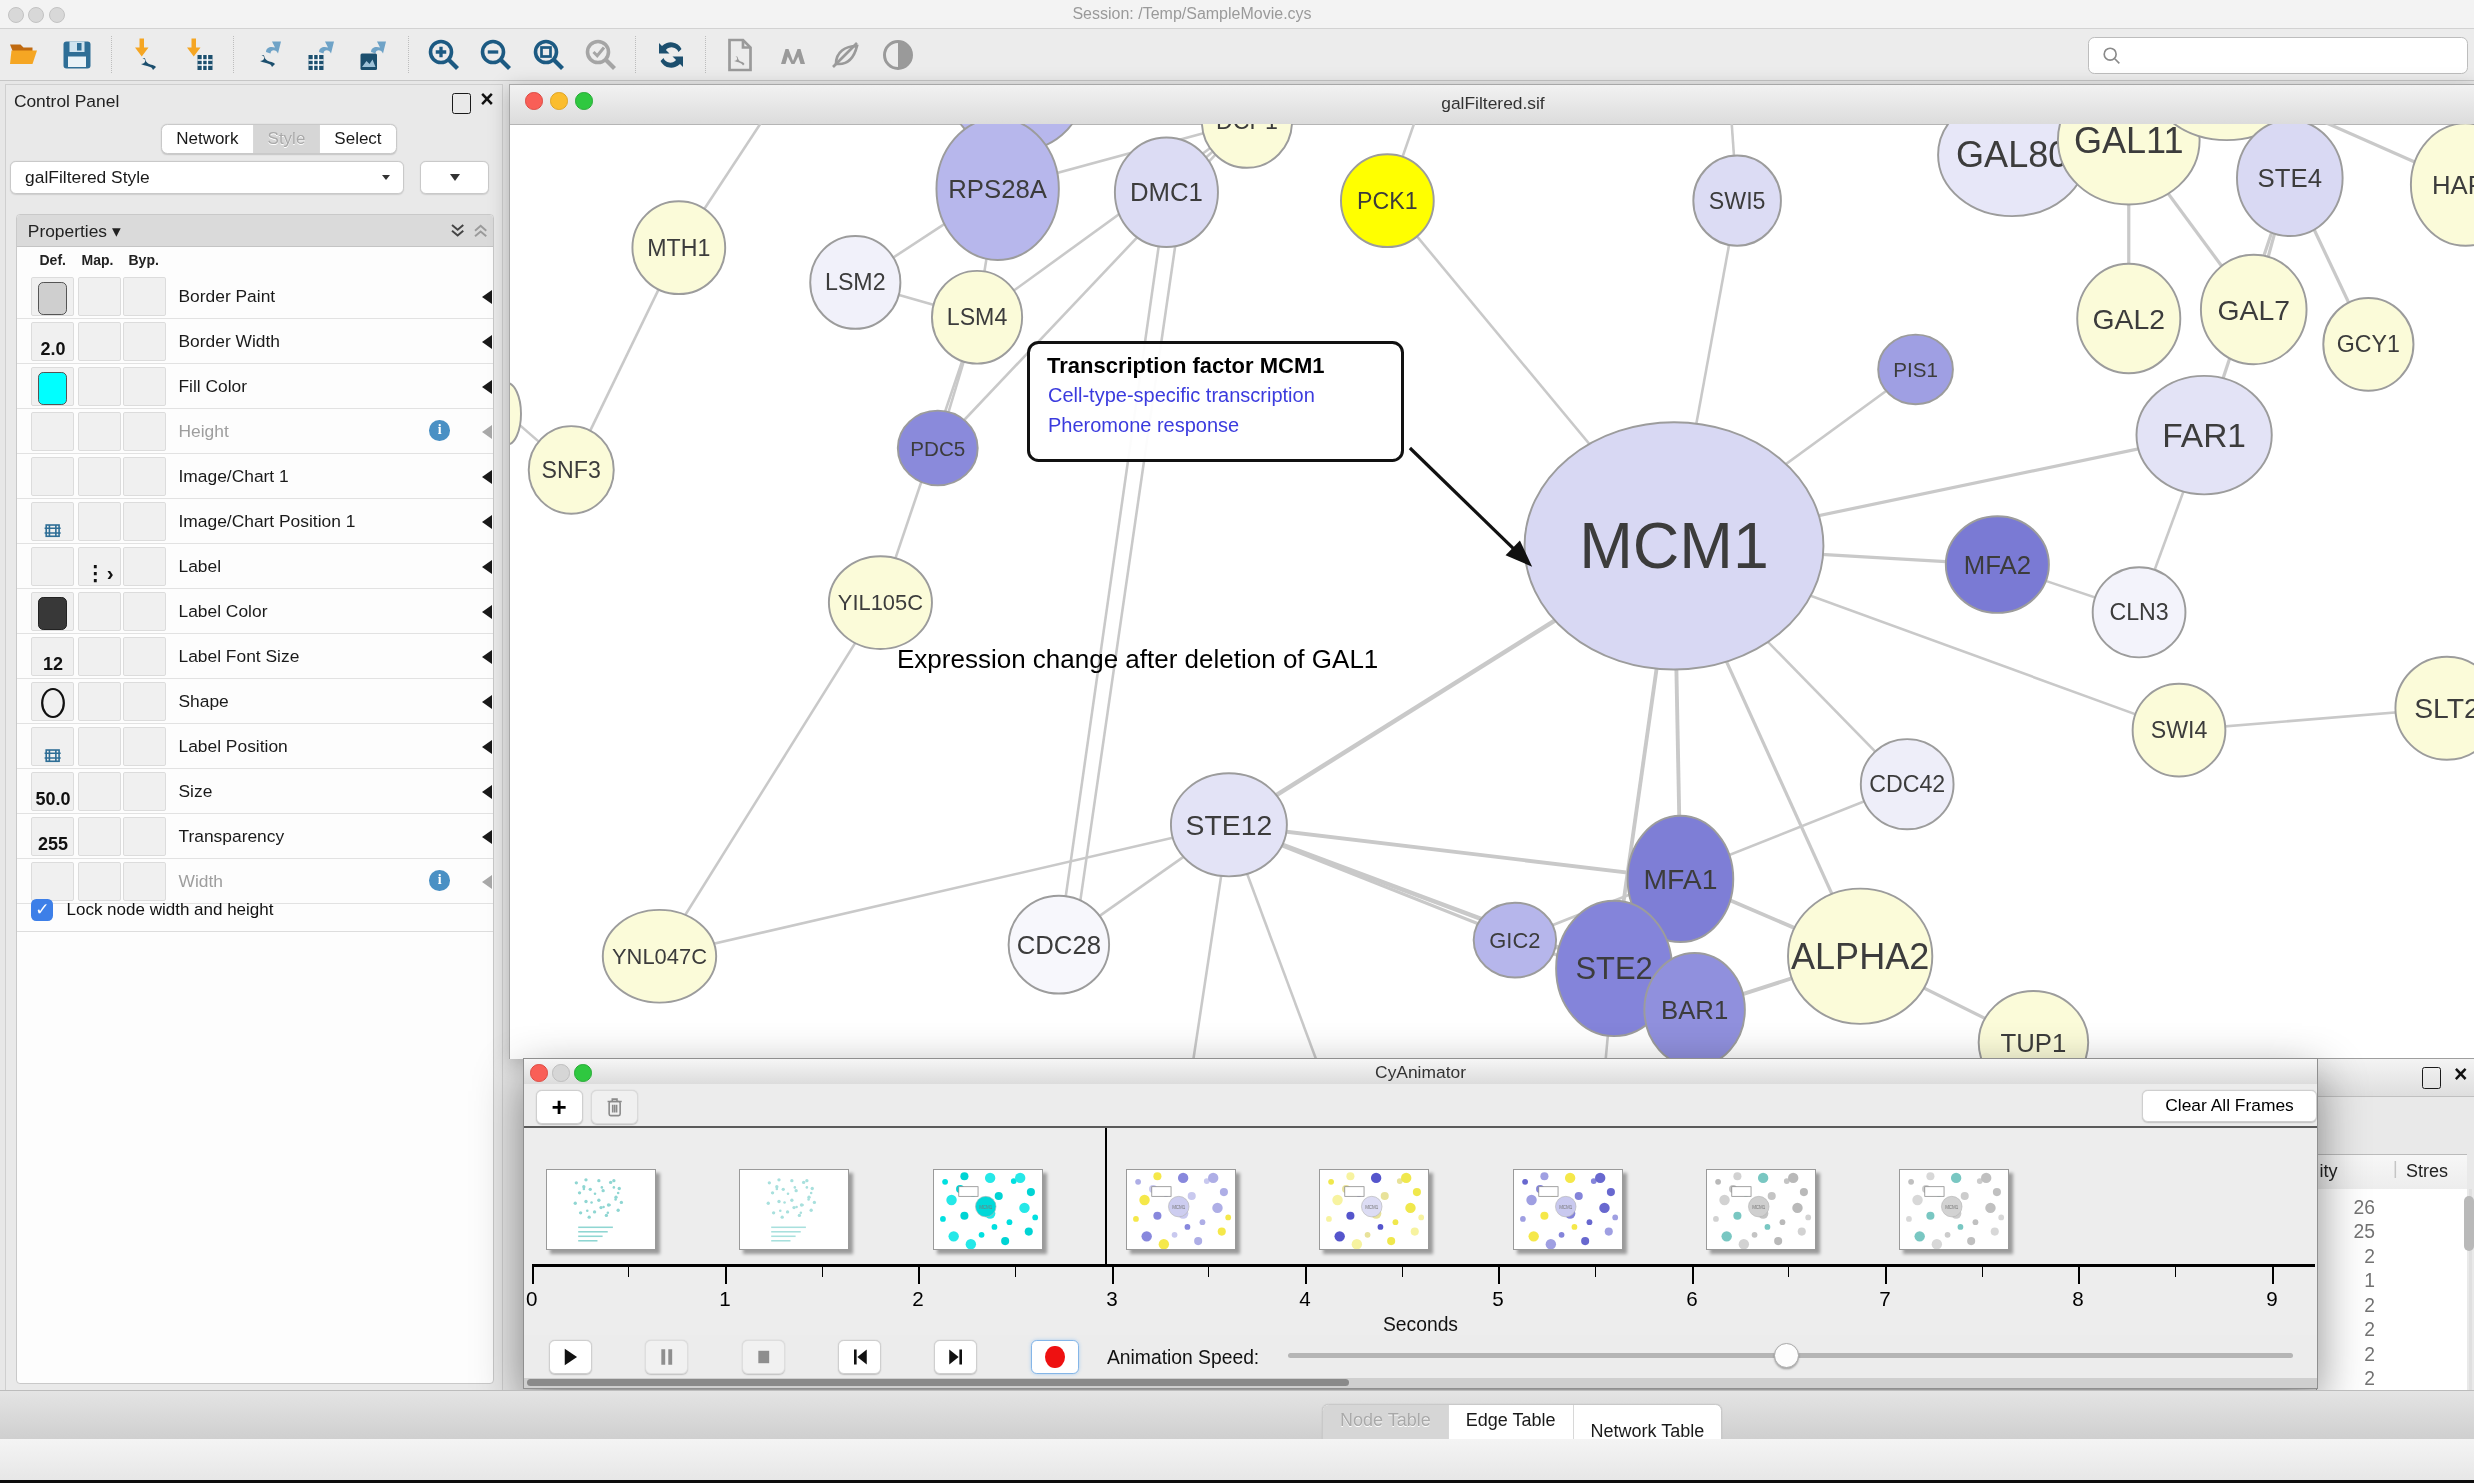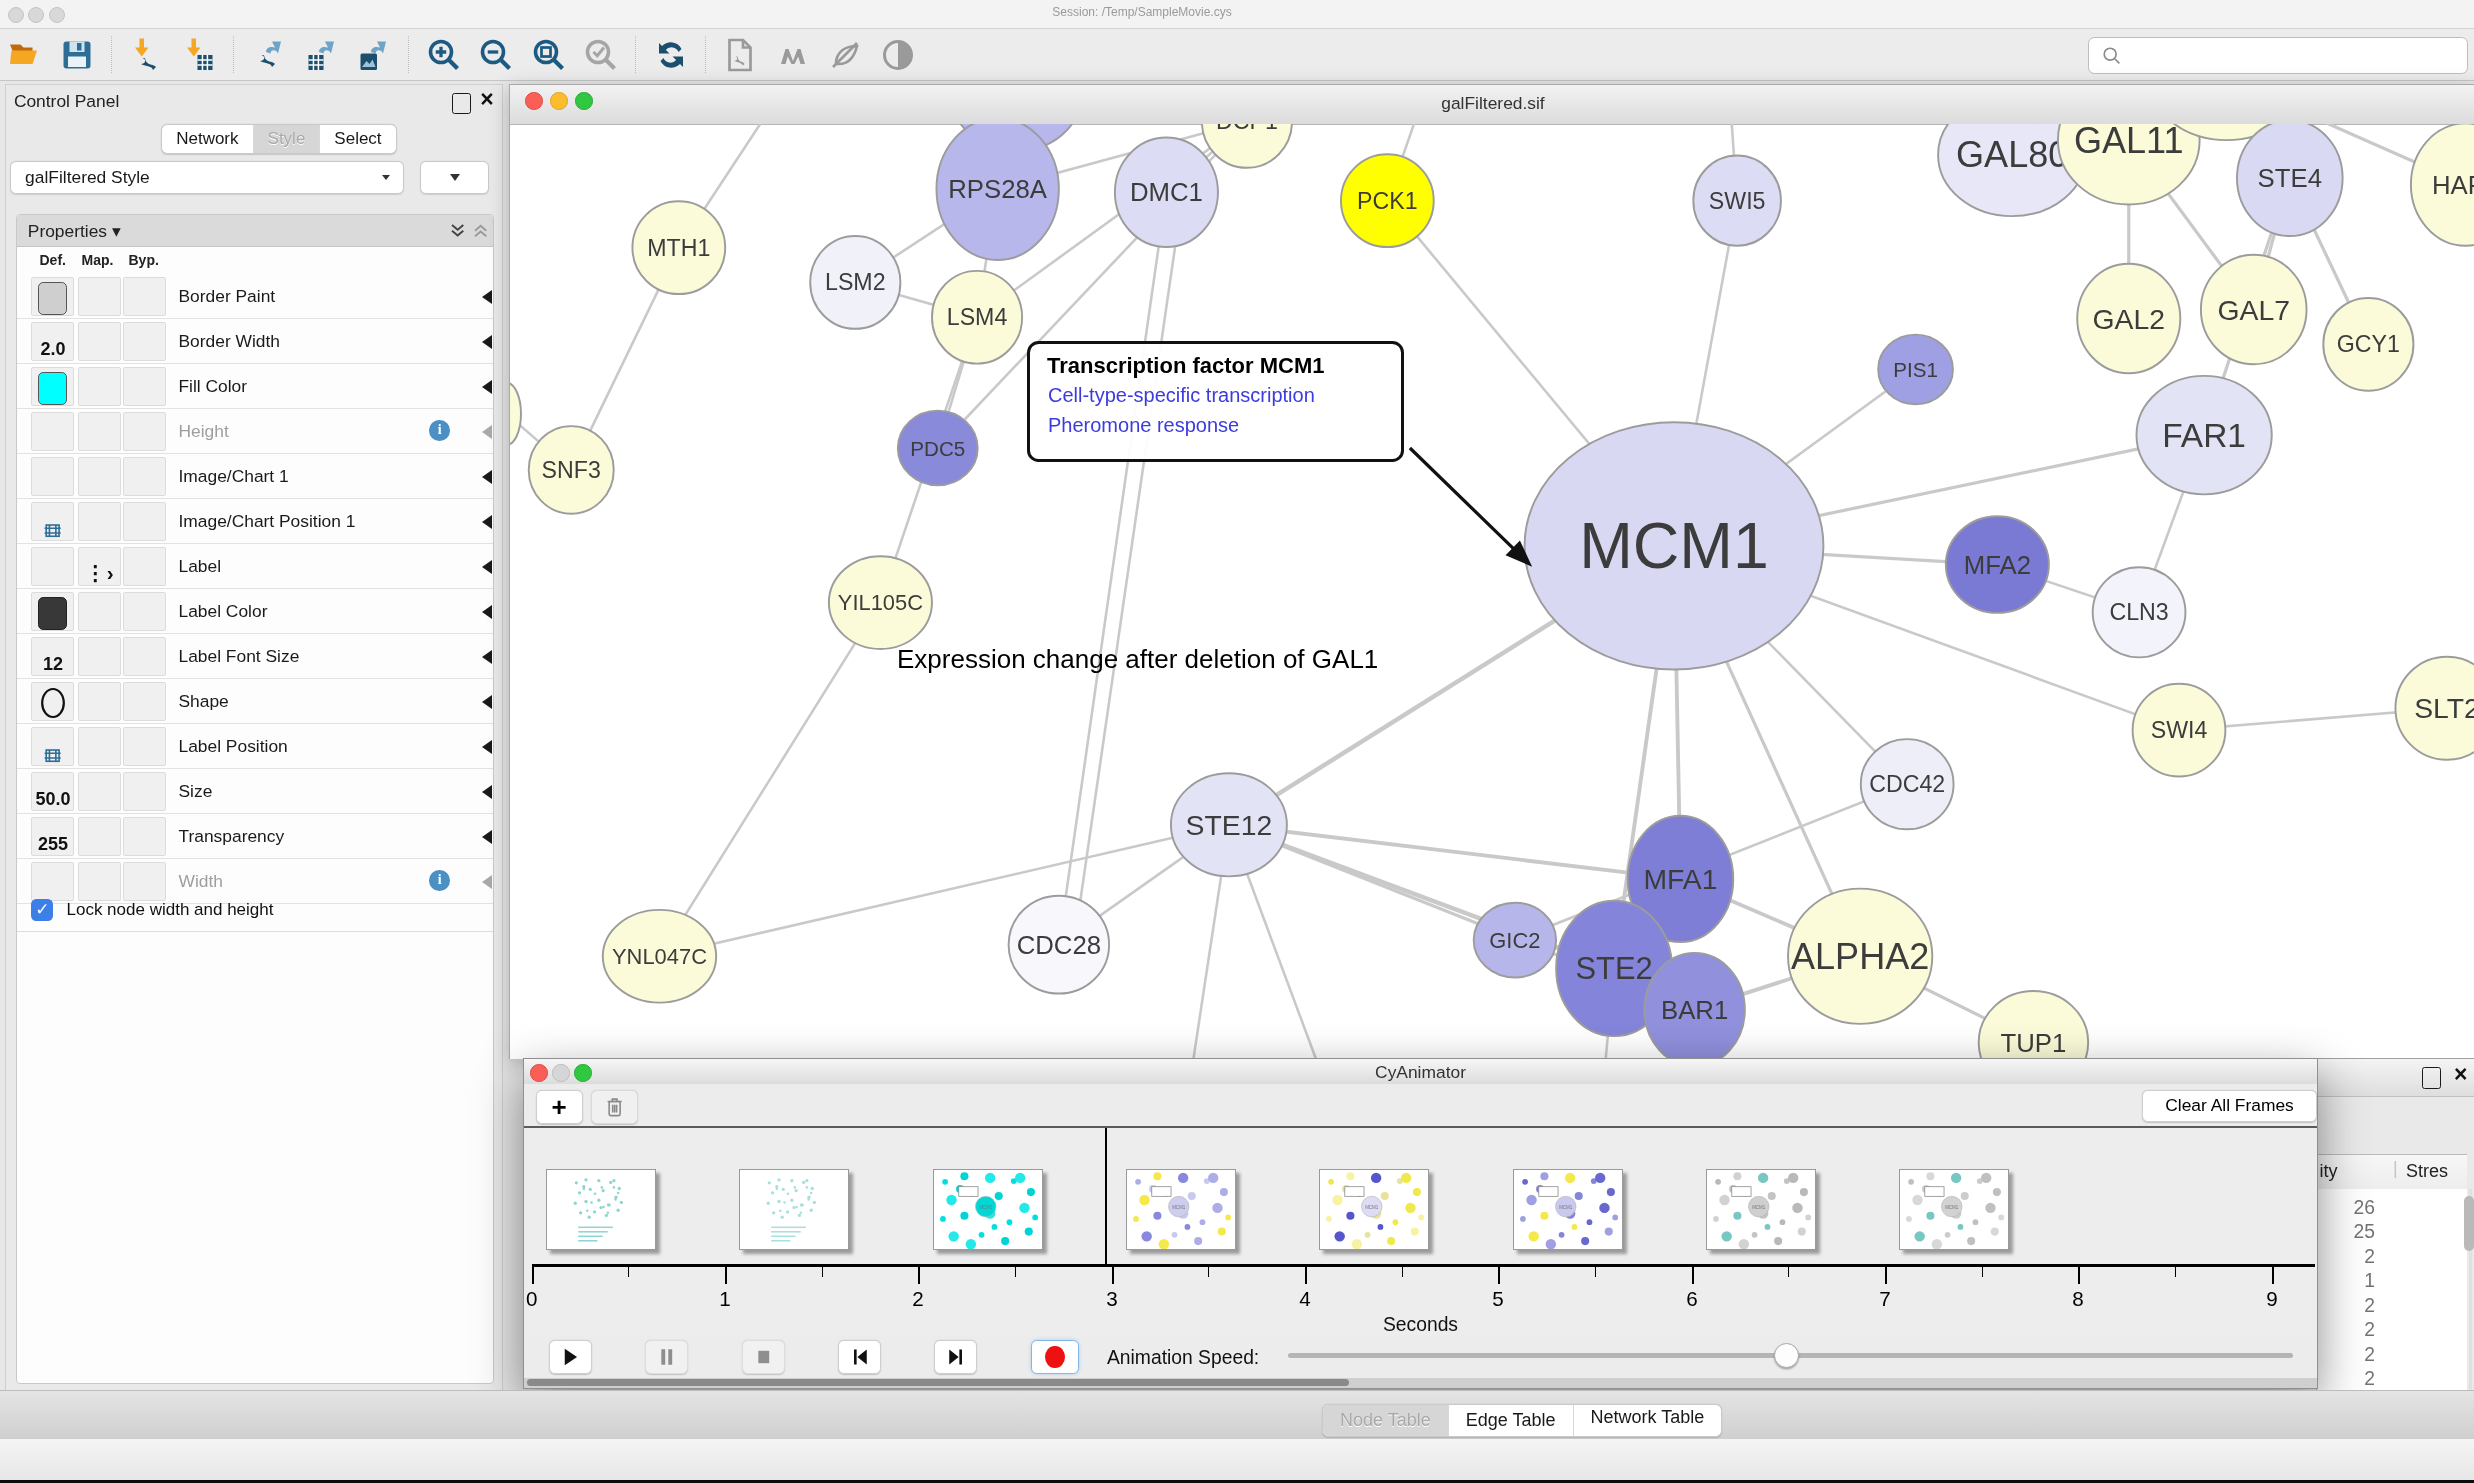--- a/index.html
+++ b/index.html
@@ -2,21 +2,21 @@
 <html style="font-size:10.3px"><head>
 <meta charset="utf-8">
 <style>
   html,body{margin:0;padding:0}
   body{width:2475px;height:1484px;background:#e7e7e7;font-family:"Liberation Sans",sans-serif;overflow:hidden;position:relative}
   #app{position:absolute;left:0;top:0;width:2475px;height:1484px}
 
   
   .menubar{position:absolute;left:0;top:0;width:2475px;height:28px;background:#f3f3f3;border-bottom:0.6px solid #d2d2d2}
   .tl-dot{position:absolute;top:7px;width:14px;height:14px;border-radius:50%;background:#d8d8d8;border:0.6px solid #c3c3c3}
-  .session-title{position:absolute;top:5.2px;left:955px;width:374px;text-align:center;font-size:12px;color:#9a9a9a}
+  .session-title{position:absolute;top:5.2px;left:1005px;width:374px;text-align:center;font-size:16px;color:#9a9a9a}
   .toolbar{position:absolute;left:0;top:29px;width:2475px;height:51px;background:#ececec;border-bottom:0.6px solid #c6c6c6;display:flex;align-items:center}
   .tbtn{width:37px;height:37px;margin-left:15.5px;display:flex;align-items:center;justify-content:center}
   .tsep{width:0.6px;height:37px;margin-left:15.5px;border-left:1.3px dotted #bdbdbd}
   .searchbox{position:absolute;left:2088px;top:37px;width:378px;height:35px;background:#fff;border:1.3px solid #bdbdbd;border-radius:6.4px;display:flex;align-items:center}
   .searchbox svg{margin-left:11.6px}
 
   
   .cpanel{position:absolute;left:5.2px;top:84px;width:496px;height:1306px;background:#e9e9e9;border:0.6px solid #cfcfcf}
   .cpanel-title{position:absolute;left:7.7px;top:6.4px;font-size:17.4px;color:#222}
   .win-min{position:absolute;width:17px;height:19.3px;border:1.9px solid #1a1a1a;border-radius:2.6px;background:transparent}
@@ -917,21 +917,21 @@
     </div>
     <div class="anim-scroll">
         <div class="th"></div>
       </div>
   </div>
 
   <div class="bottomstrip"></div>
   <div class="seg" style="left:1322px;top:1404px">
     <div class="on" style="padding:5.2px 17px;font-size:18px">Node Table</div>
     <div style="padding:5.2px 17px;font-size:18px">Edge Table</div>
-    <div style="padding:2px 17px;font-size:18px">Network Table</div>
+    <div style="padding:16px 17px;font-size:18px">Network Table</div>
   </div>
 
   <div class="statusbar">
     
     
   </div>
   <div class="blackbar"></div>
 </div>
 
 

